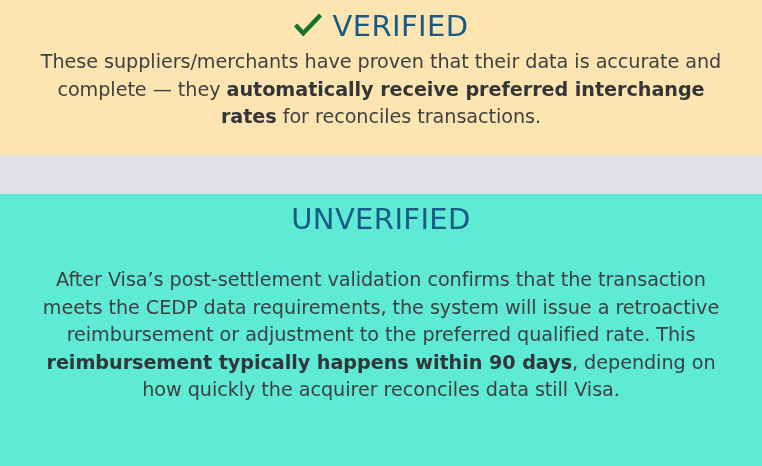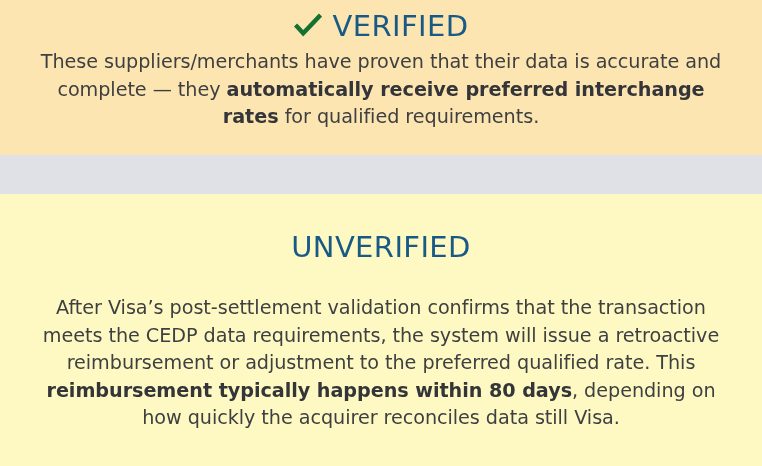--- a/index.html
+++ b/index.html
@@ -27,24 +27,24 @@
     height: 155px;
     box-sizing: border-box;
     padding: 11px 38px 0 38px;
     display: flex;
     flex-direction: column;
     align-items: center;
   }
 
   
   .panel-unverified {
-    background: #fef9c3;
+    background: #5eead4;
     flex: 1 1 auto;
     box-sizing: border-box;
-    padding: 38px 36px 0 36px;
+    padding: 10px 36px 0 36px;
     display: flex;
     flex-direction: column;
     align-items: center;
   }
 
   .heading-row {
     display: flex;
     align-items: center;
     justify-content: center;
     gap: 11px;
@@ -93,26 +93,26 @@
 
   <section class="panel-verified">
 
     <div class="heading-row">
       <svg class="check-icon" viewBox="0 0 28 28" aria-hidden="true">
         <path d="M3.0 14.6 L9.2 21.3 L25.0 4.6" fill="none" stroke="#15712f" stroke-width="4.4" stroke-linecap="square" stroke-linejoin="miter"></path>
       </svg>
       <h2 class="heading">VERIFIED</h2>
     </div>
 
-    <p class="body-text"><span>These suppliers/merchants have proven that their data is accurate and complete — they </span><b>automatically receive preferred interchange rates</b><span> for qualified requirements.</span></p>
+    <p class="body-text"><span>These suppliers/merchants have proven that their data is accurate and complete — they </span><b>automatically receive preferred interchange rates</b><span> for reconciles transactions.</span></p>
 
   </section>
 
   <section class="panel-unverified">
 
     <h2 class="heading heading-unverified">UNVERIFIED</h2>
 
 
-    <p class="body-text para-gap"><span>After Visa’s post-settlement validation confirms that the transaction meets the CEDP data requirements, the system will issue a retroactive reimbursement or adjustment to the preferred qualified rate. This </span><b>reimbursement typically happens within 80 days</b><span>, depending on how quickly the acquirer reconciles data still Visa.</span></p>
+    <p class="body-text para-gap"><span>After Visa’s post-settlement validation confirms that the transaction meets the CEDP data requirements, the system will issue a retroactive reimbursement or adjustment to the preferred qualified rate. This </span><b>reimbursement typically happens within 90 days</b><span>, depending on how quickly the acquirer reconciles data still Visa.</span></p>
 
   </section>
 
 </div>
 
 </body></html>

